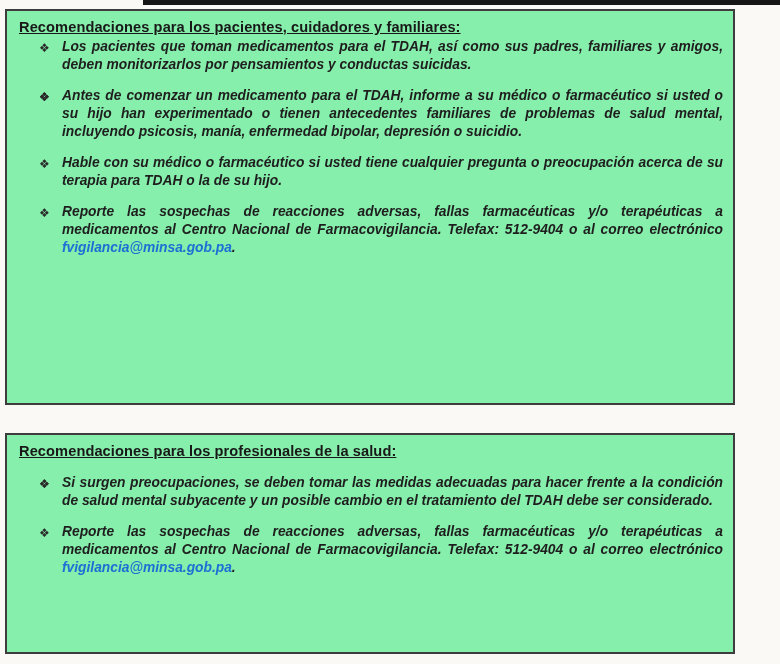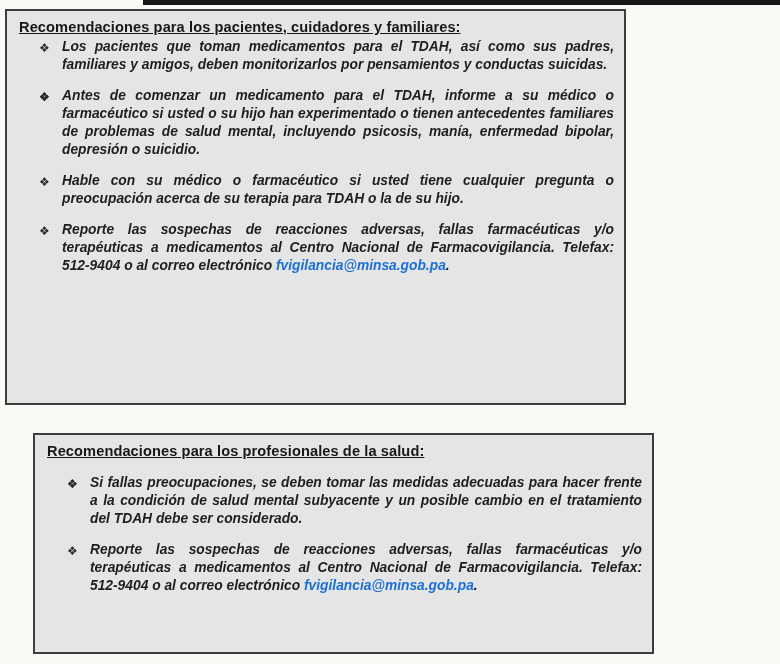--- a/index.html
+++ b/index.html
@@ -24,34 +24,33 @@
     position: absolute;
     left: 143px;
     top: 0;
     width: 637px;
     height: 5px;
     background: #161616;
   }
   .rec-box {
     position: absolute;
     left: 5px;
-    width: 621px;
+    width: 730px;
     border: 2px solid #3d3d3d;
     box-sizing: border-box;
-    background: #e5e5e5;
+    background: #86efac;
     padding: 5px 8px 0 8px;
   }
   .rec-box.patients {
     top: 9px;
     height: 396px;
   }
   .rec-box.professionals {
     top: 433px;
     height: 221px;
-    margin-left: 28px;
   }
   .section-heading {
     font-size: 14.6px;
     font-weight: bold;
     text-decoration: underline;
     letter-spacing: 0.1px;
     line-height: 19px;
     margin: 2px 0 1px 4px;
     color: #181818;
   }
@@ -133,21 +132,21 @@
   <div class="rec-box professionals">
     <div class="section-heading">Recomendaciones para los profesionales de la salud:</div>
     <div class="bullet-list">
 
       <div class="bullet-item">
         <span class="diamond-bullet">❖</span>
       </div>
 
       <div class="bullet-item">
         <span class="diamond-bullet">❖</span>
-        <span>Si fallas preocupaciones, se deben tomar las medidas adecuadas para hacer frente a la condición de salud mental subyacente y un posible cambio en el tratamiento del TDAH debe ser considerado.</span>
+        <span>Si surgen preocupaciones, se deben tomar las medidas adecuadas para hacer frente a la condición de salud mental subyacente y un posible cambio en el tratamiento del TDAH debe ser considerado.</span>
       </div>
 
       <div class="bullet-item">
         <span class="diamond-bullet">❖</span>
         <span>Reporte las sospechas de reacciones adversas, fallas farmacéuticas y/o terapéuticas a medicamentos al Centro Nacional de Farmacovigilancia. Telefax: 512-9404 o al correo electrónico </span><a class="email-link">fvigilancia@minsa.gob.pa</a><span>.</span>
       </div>
 
     </div>
   </div>
 

